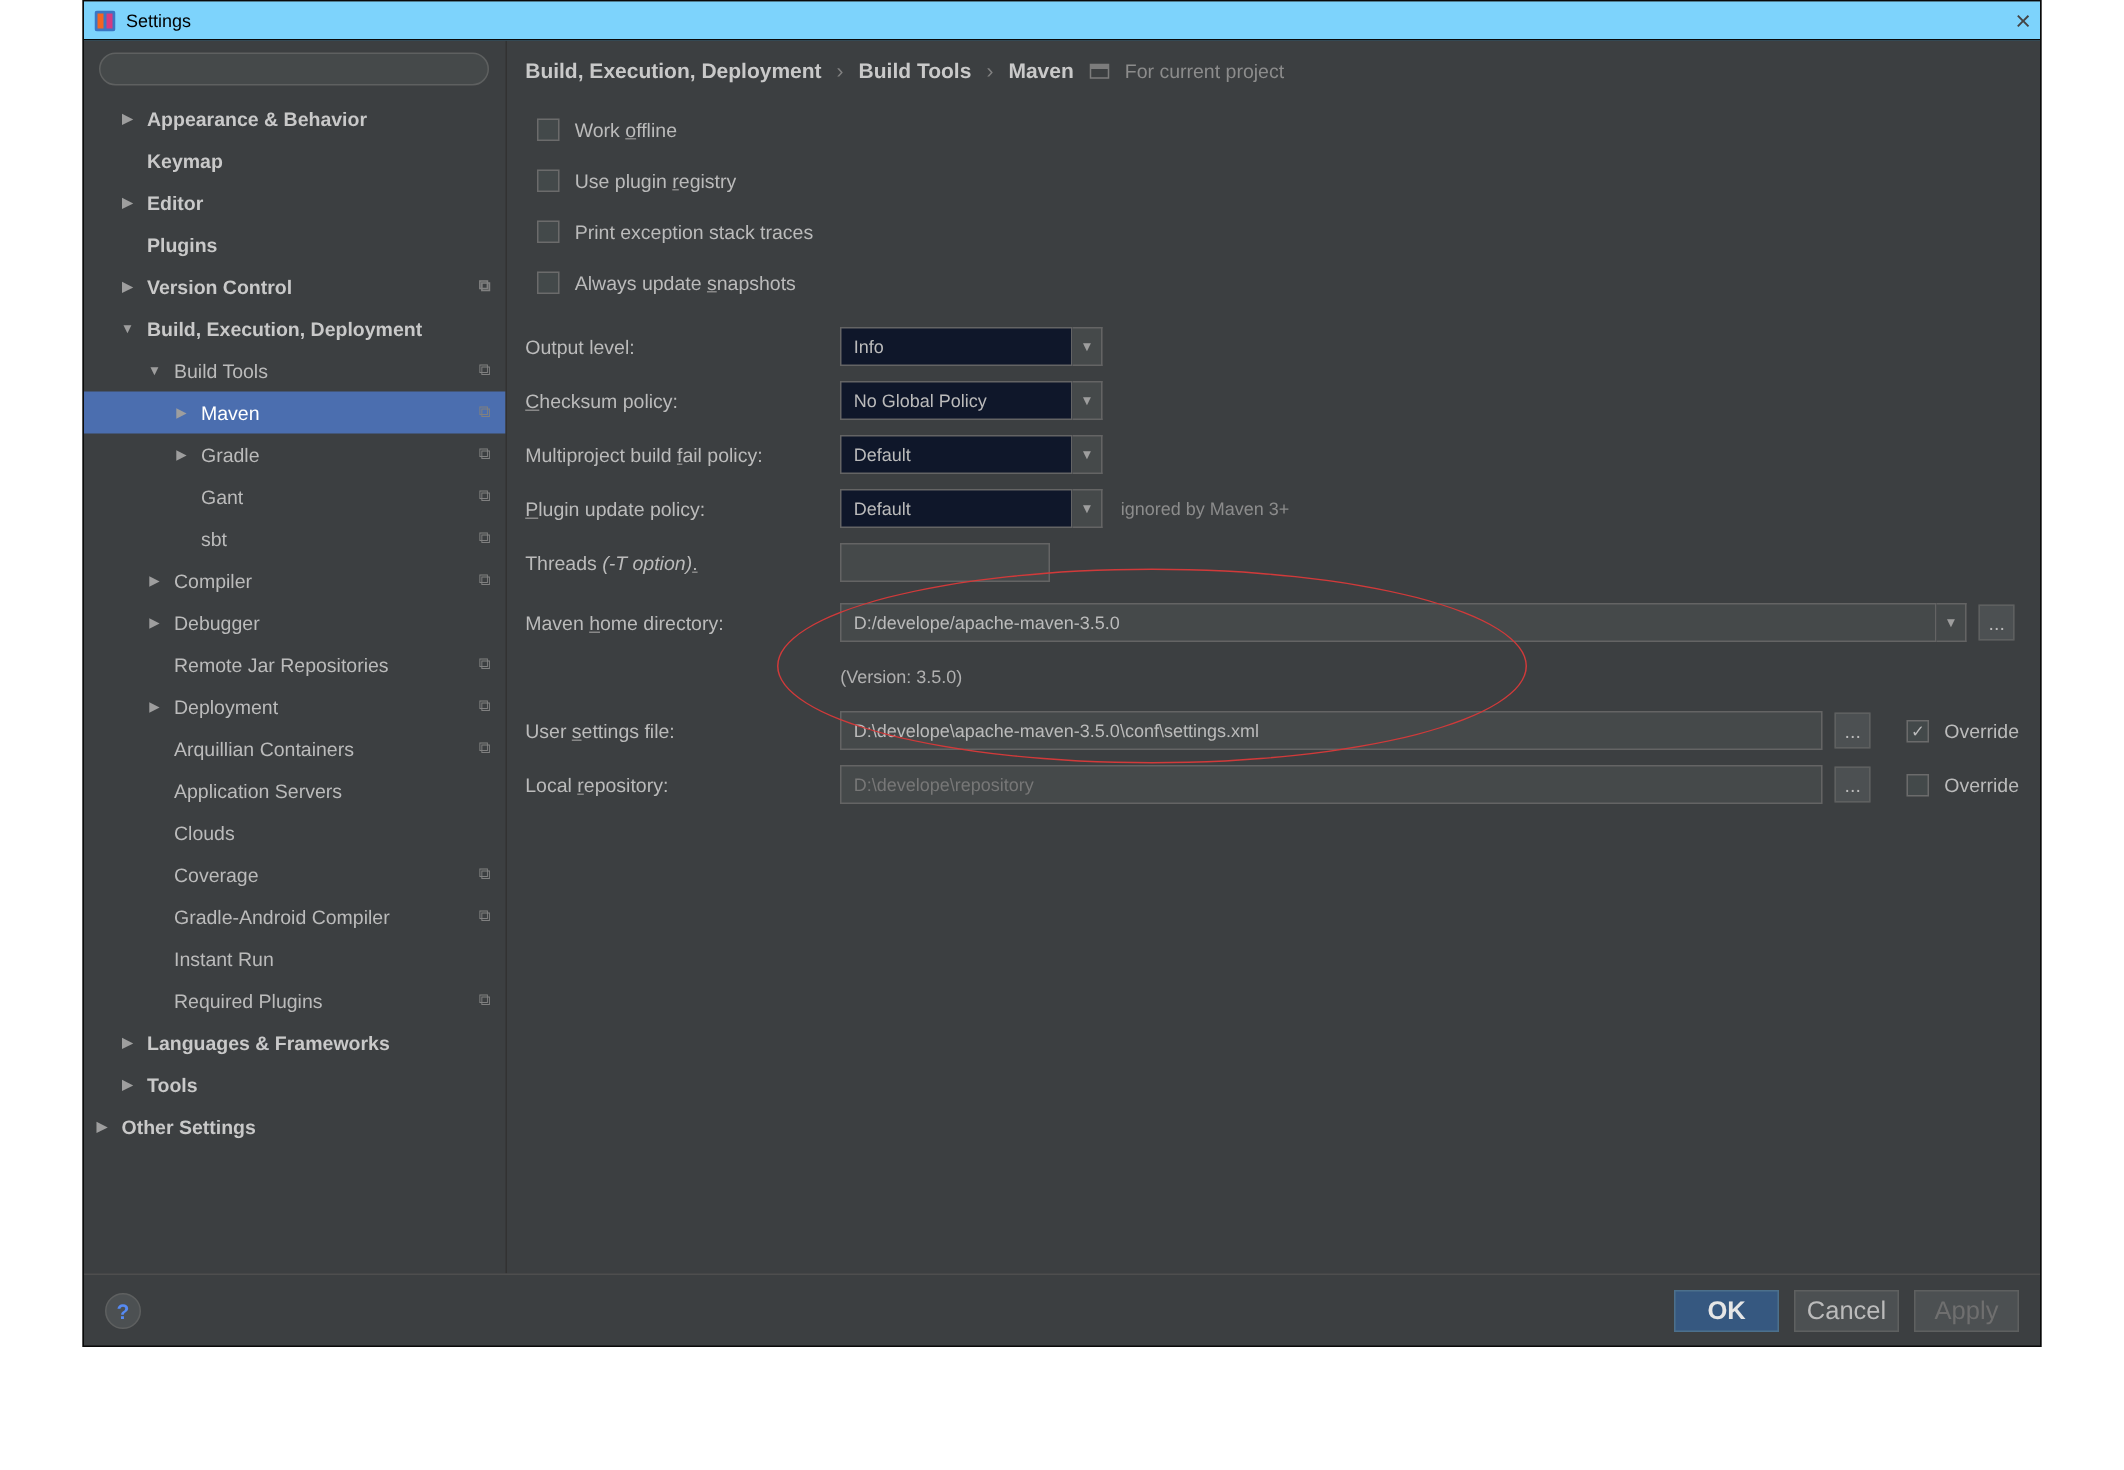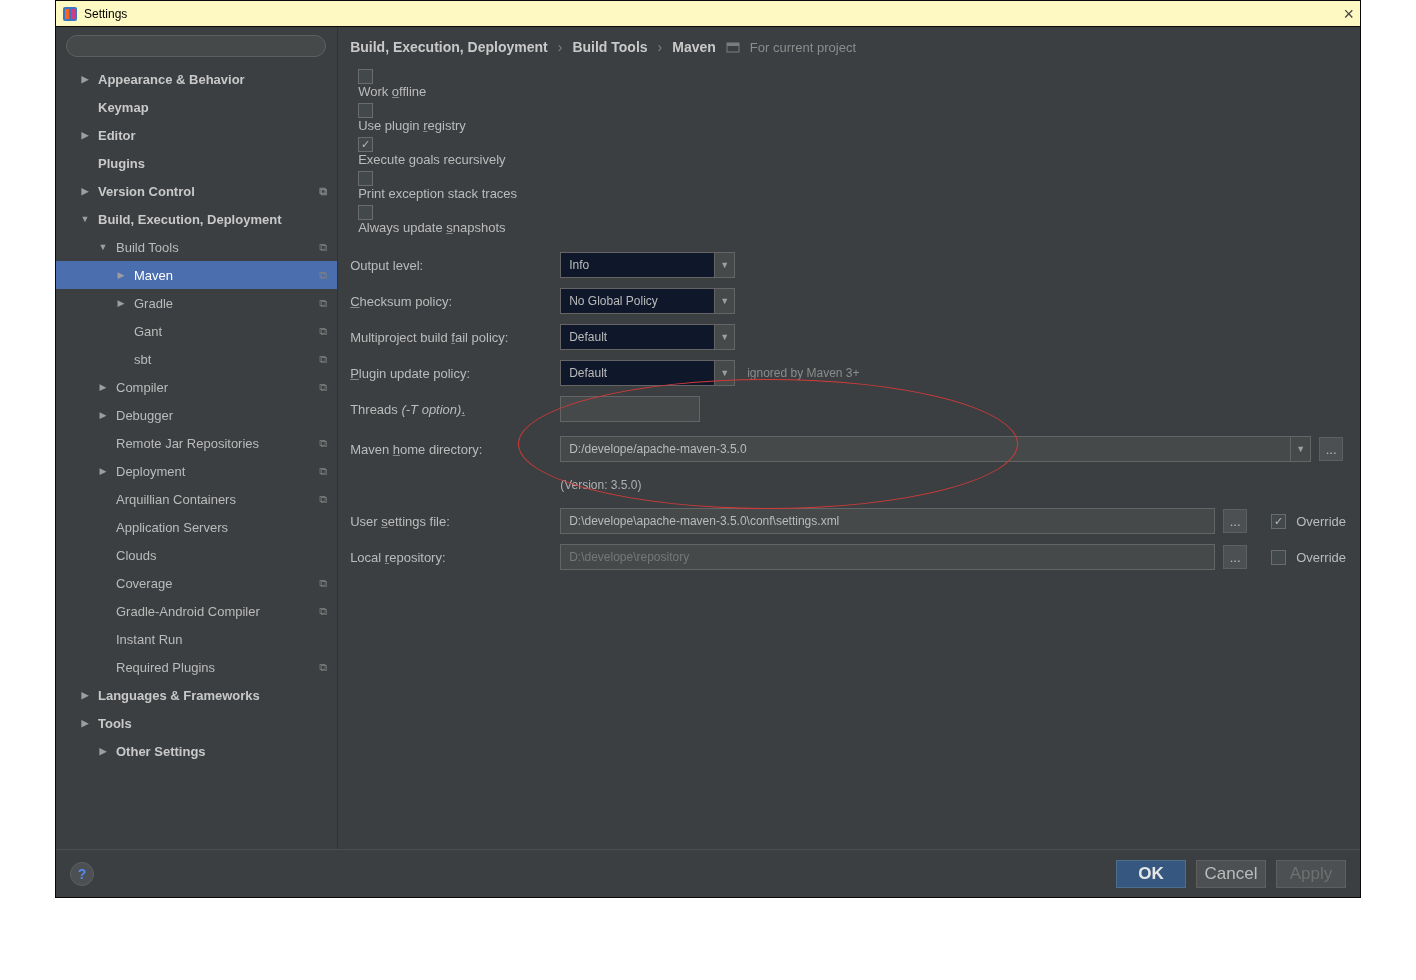--- a/index.html
+++ b/index.html
@@ -1,18 +1,18 @@
 <!DOCTYPE html>
 <html><head>
 <meta charset="utf-8">
 <style>
 * { margin:0; padding:0; box-sizing:border-box; font-family:"Segoe UI",Arial,sans-serif; }
 body { background:#fff; }
 .window { width:1306px; height:898px; margin:0 auto; background:#3c3f41; border:1px solid #0a0a0a; position:relative; display:flex; flex-direction:column; }
-.titlebar { height:26px; background:#fef9c3; display:flex; align-items:center; padding:0 6px; font-size:12px; color:#000; border-bottom:1px solid #0a0a0a; position:relative; }
+.titlebar { height:26px; background:#7dd3fc; display:flex; align-items:center; padding:0 6px; font-size:12px; color:#000; border-bottom:1px solid #0a0a0a; position:relative; }
 .titlebar .icon { width:16px; height:16px; margin-right:6px; display:flex; align-items:center; justify-content:center; }
 .titlebar .close { margin-left:auto; font-size:18px; color:#444; cursor:pointer; line-height:1; }
 .body { flex:1; display:flex; overflow:hidden; }
 .sidebar { width:284px; background:#3c3f41; border-right:1px solid #323232; display:flex; flex-direction:column; }
 .search-wrap { padding:8px 10px; }
 .search { width:260px; height:22px; background:#45494a; border:1px solid #5e6060; border-radius:11px; padding:0 28px 0 8px; color:#bbb; font-size:11px; outline:none; position:relative; }
 .search-wrap { position:relative; }
 .mag { position:absolute; left:16px; top:12px; font-size:12px; color:#adadad; pointer-events:none; }
 .tree { flex:1; overflow:auto; font-size:13px; color:#bbbbbb; user-select:none; }
 .tree-row { height:28px; display:flex; align-items:center; padding:0 6px 0 0; position:relative; cursor:pointer; }
@@ -25,21 +25,21 @@
 .tree-row .label { flex:1; white-space:nowrap; overflow:hidden; }
 .tree-row .copy { width:16px; font-size:11px; color:#808080; text-align:center; visibility:hidden; }
 .tree-row .copy.show { visibility:visible; }
 .main { flex:1; display:flex; flex-direction:column; padding:12px 14px 0 12px; color:#bbbbbb; font-size:13px; position:relative; }
 .crumbs { font-size:14px; margin-bottom:14px; display:flex; align-items:center; gap:10px; }
 .crumbs .c { color:#c9c9c9; font-weight:bold; }
 .crumbs .sep { color:#808080; }
 .crumbs .proj-icon { width:14px; height:14px; display:inline-block; }
 .crumbs .proj { color:#8c8c8c; font-weight:normal; font-size:13px; }
 .content { flex:1; overflow:auto; }
-.chk-row { display:flex; height:34px; padding-left:8px;flex-direction:column; }
+.chk-row { display:flex; align-items:center; height:34px; padding-left:8px; }
 .chk { width:15px; height:15px; border:1px solid #6b6b6b; background:#43494a; margin-right:10px; display:inline-flex; align-items:center; justify-content:center; font-size:11px; color:#bbbbbb; cursor:pointer; }
 .chk.checked::before { content:"✓"; }
 .u { text-decoration:underline; text-decoration-color:#888; }
 .form-row { display:flex; align-items:center; min-height:36px; }
 .form-label { width:210px; }
 .sel { display:flex; }
 .sel-body { width:155px; height:26px; background:#0f172a; border:1px solid #646464; padding:0 8px; display:flex; align-items:center; font-size:12px; color:#bbbbbb; cursor:pointer; }
 .sel-arrow { width:20px; height:26px; background:#45494a; border:1px solid #646464; border-left:none; display:flex; align-items:center; justify-content:center; font-size:9px; color:#9e9e9e; cursor:pointer; }
 .txt-input { height:26px; background:#45494a; border:1px solid #646464; padding:0 8px; color:#bbbbbb; font-size:12px; outline:none; }
 .note { color:#8c8c8c; font-size:12px; margin-left:12px; }
@@ -218,21 +218,21 @@
             <span style="width: 6px;"></span>
             <span class="label">Languages &amp; Frameworks</span>
             <span class="copy">⧉</span>
           </div>
           <div class="tree-row bold" style="padding-left: 22px;">
             <span class="arrow right"></span>
             <span style="width: 6px;"></span>
             <span class="label">Tools</span>
             <span class="copy">⧉</span>
           </div>
-          <div class="tree-row bold" style="padding-left: 40px;">
+          <div class="tree-row bold" style="padding-left: 5px;">
             <span class="arrow right"></span>
             <span style="width: 6px;"></span>
             <span class="label">Other Settings</span>
             <span class="copy">⧉</span>
           </div>
         </div>
     </div>
 
     <div class="main">
       <div class="crumbs">
@@ -253,24 +253,20 @@
       <div class="content">
         <div class="chk-row">
             <span class="chk"></span>
             <span>Work <span class="u">o</span>ffline</span>
           </div>
         <div class="chk-row">
             <span class="chk"></span>
             <span>Use plugin <span class="u">r</span>egistry</span>
           </div>
         <div class="chk-row">
-            <span class="chk checked"></span>
-            <span>Execute goals recursively</span>
-          </div>
-        <div class="chk-row">
             <span class="chk"></span>
             <span>Print exception stack traces</span>
           </div>
         <div class="chk-row">
             <span class="chk"></span>
             <span>Always update <span class="u">s</span>napshots</span>
           </div>
 
         <div style="height:8px"></div>
 

